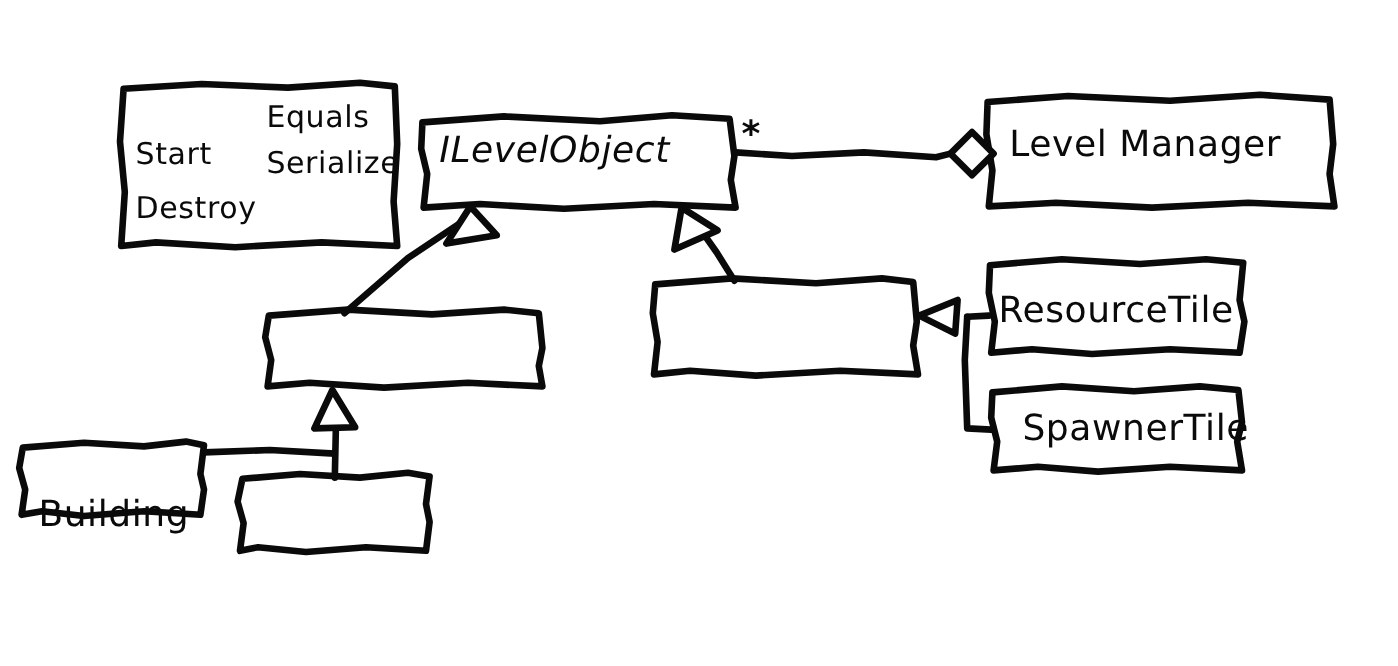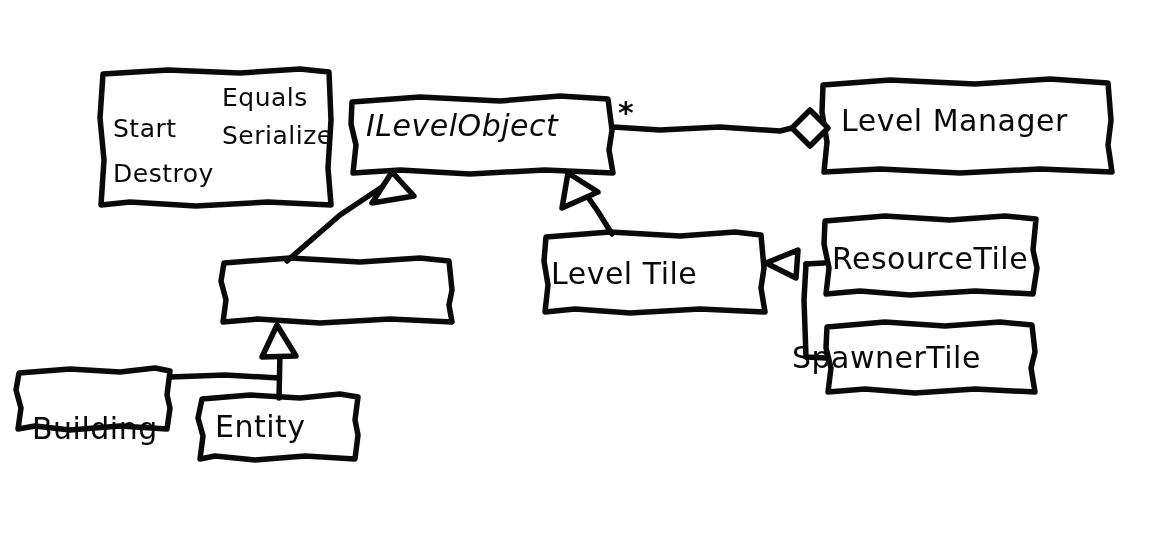--- a/index.html
+++ b/index.html
@@ -62,19 +62,17 @@
 
   <div class="lbl note-line" style="left:113px;top:83px;margin-top:31px;">Start</div>
   <div class="lbl note-line" style="left:222px;top:83px;">Equals</div>
   <div class="lbl note-line" style="left:222px;top:121px;text-align:right;">Serialize</div>
   <div class="lbl note-line" style="left:113px;top:159px;">Destroy</div>
 
   <div class="lbl cls-name" style="left:366px;top:108px;font-style:italic;">ILevelObject</div>
   <div class="lbl mult" style="left:618px;top:95px;">*</div>
 
   <div class="lbl cls-name" style="left:841px;top:103px;">Level Manager</div>
-  <div class="lbl cls-name" style="left:551px;top:256px;">Level Tile</div>
   <div class="lbl cls-name" style="left:832px;top:241px;">ResourceTile</div>
-  <div class="lbl cls-name" style="left:792px;top:340px;">SpawnerTile</div>
+  <div class="lbl cls-name" style="left:852px;top:340px;">SpawnerTile</div>
   <div class="lbl cls-name" style="left:32px;top:383px;margin-top:28px;">Building</div>
-  <div class="lbl cls-name" style="left:215px;top:409px;">Entity</div>
 
 </div>
 
 </body></html>

